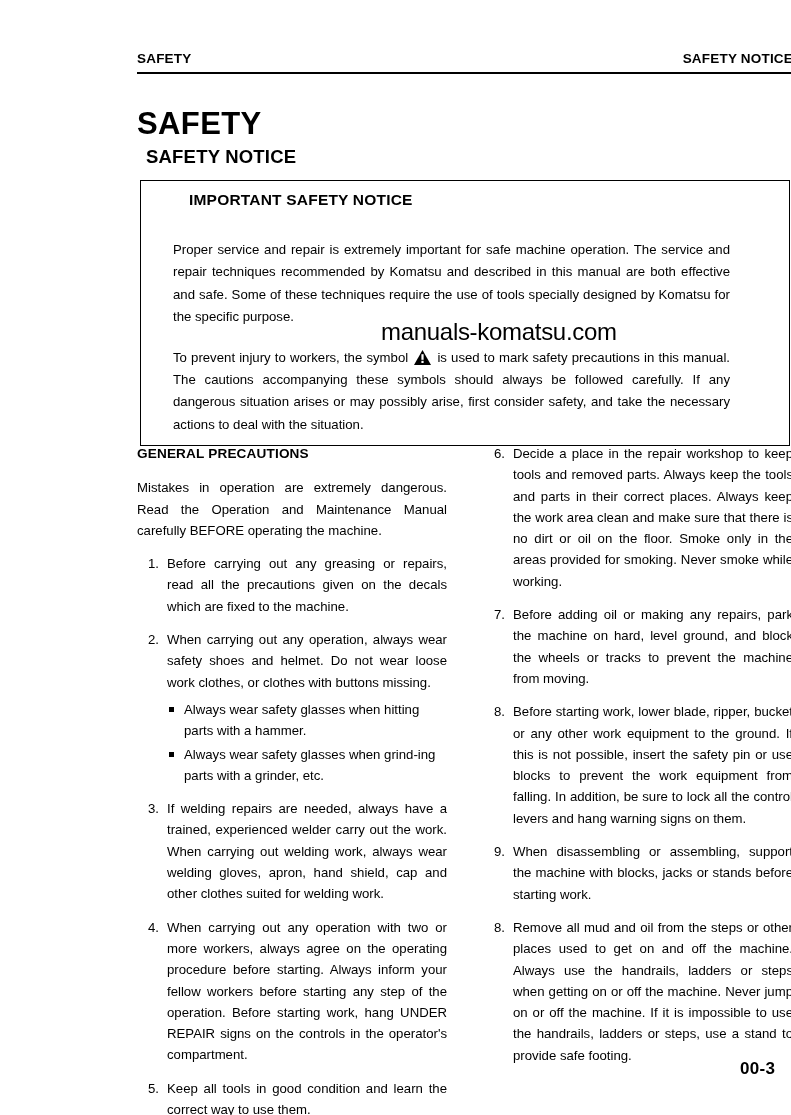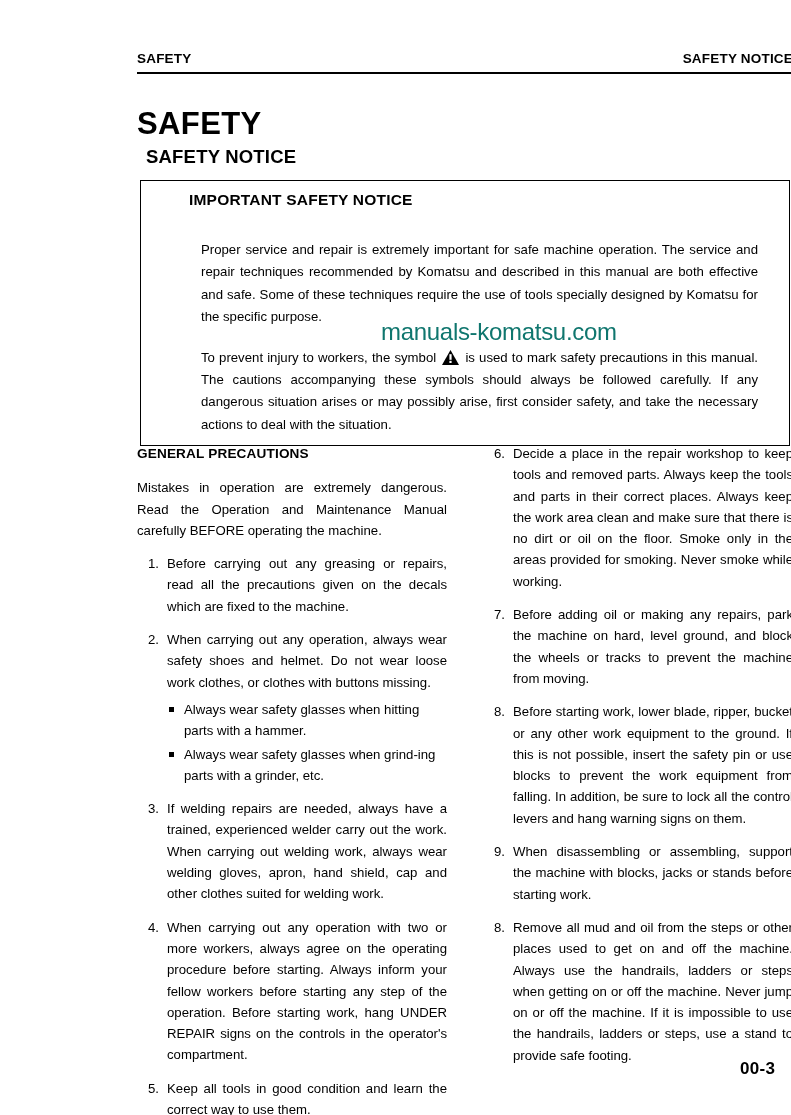--- a/index.html
+++ b/index.html
@@ -83,21 +83,21 @@
   .notice-title {
     position: absolute;
     left: 48px;
     top: 10px;
     font-size: 15.5px;
     font-weight: bold;
     letter-spacing: 0.2px;
   }
   .notice-body {
     position: absolute;
-    left: 60px;
+    left: 32px;
     top: 58px;
     width: 557px;
     font-size: 13.2px;
     line-height: 22.4px;
     text-align: justify;
   }
   .notice-body p {
     margin: 0 0 18px 0;
   }
   .notice-body p:last-child { margin-bottom: 0; }
@@ -113,21 +113,21 @@
   }
   .warn-tri svg { display: block; }
 
   
   .watermark {
     position: absolute;
     left: 341px;
     top: 318px;
     font-size: 24px;
     font-weight: normal;
-    color: #0f766e;
+    color: #000000;
     letter-spacing: -0.3px;
     white-space: nowrap;
     z-index: 5;
   }
 
   
   .col {
     position: absolute;
     width: 310px;
     font-size: 13.2px;

